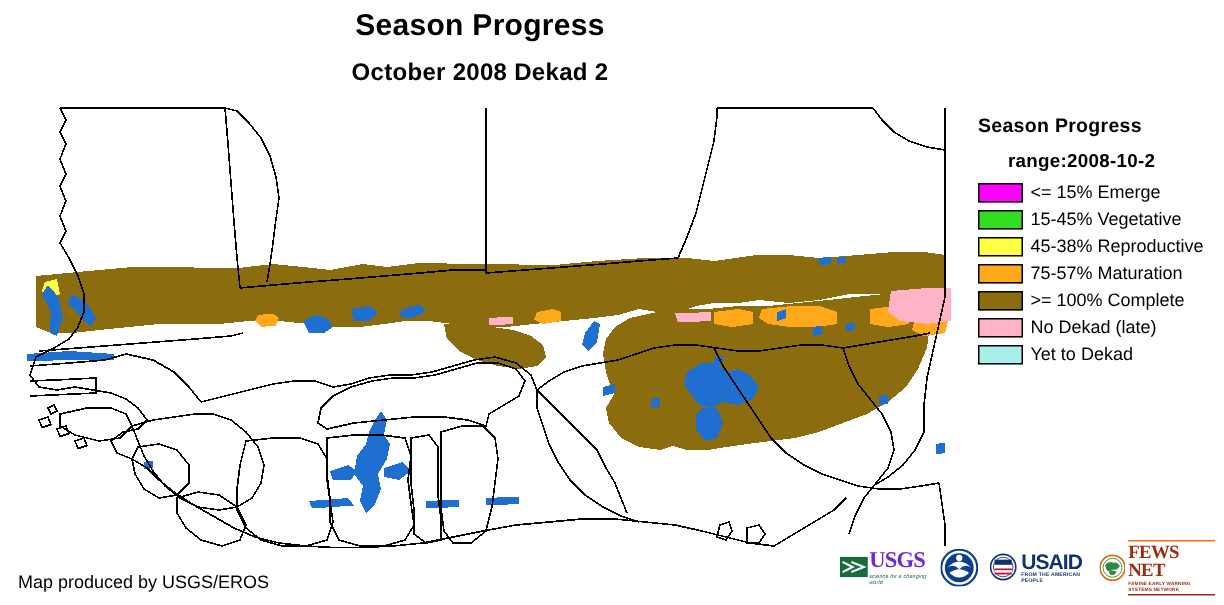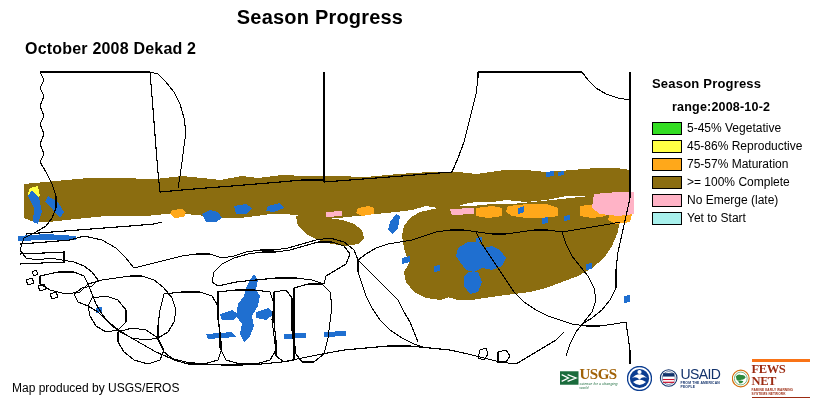--- a/index.html
+++ b/index.html
@@ -4,52 +4,52 @@
 <style>
   html,body{margin:0;padding:0;background:#fff;}
   body{width:816px;height:403px;position:relative;overflow:hidden;
        font-family:"Liberation Sans",sans-serif;color:#000;}
 
   #root{position:absolute;left:0;top:0;width:652px;height:403px;background:#ffffff;}
 
   
   .title{position:absolute;left:0;top:6px;width:640px;text-align:center;
          font-size:20px;font-weight:bold;letter-spacing:.2px;}
-  .subtitle{position:absolute;left:0;top:40px;width:640px;
-            font-size:16px;font-weight:bold;letter-spacing:.2px;padding-left:25px;}
+  .subtitle{position:absolute;left:0;top:40px;width:640px;text-align:center;
+            font-size:16px;font-weight:bold;letter-spacing:.2px;}
 
   
   #map{position:absolute;left:6px;top:66px;width:632px;height:300px;
        background:#ffffff;overflow:hidden;}
   #map svg{display:block;width:632px;height:300px;}
 
   
   #legend{position:absolute;left:648px;top:70px;width:166px;height:190px;}
   .lg-title{font-size:13px;font-weight:bold;margin:6px 0 0 4px;letter-spacing:.2px;}
   .lg-range{font-size:12.5px;font-weight:bold;margin:9px 0 6px 4px;letter-spacing:.2px;padding-left:20px;}
   .lg-row{display:flex;align-items:center;height:17px;margin:0 0 1px 4px;}
   .sw{width:30px;height:13px;border:1px solid #000;box-sizing:border-box;flex:none;}
   .lg-label{font-size:12px;margin-left:5px;white-space:nowrap;line-height:13px;}
 
   
   .credit{position:absolute;left:12px;top:381px;font-size:12px;}
   #logos{position:absolute;left:560px;top:362px;width:250px;height:32px;
          display:flex;align-items:center;gap:7px;}
   .logo{display:flex;align-items:center;height:30px;}
 
-  .usgs-txt{font-size:15px;font-weight:bold;color:#a16207;letter-spacing:-.5px;
+  .usgs-txt{font-size:15px;font-weight:bold;color:#6d28d9;letter-spacing:-.5px;
             font-family:"Liberation Serif",serif;line-height:1;}
   .usgs-sub{font-size:3.6px;color:#1a6b3c;font-style:italic;letter-spacing:.1px;}
-  .usaid-txt{font-size:14px;font-weight:normal;color:#12326b;letter-spacing:-.6px;
+  .usaid-txt{font-size:14px;font-weight:bold;color:#12326b;letter-spacing:-.6px;
              font-family:"Liberation Sans",sans-serif;line-height:1;}
   .usaid-sub{font-size:3.4px;color:#12326b;letter-spacing:.15px;font-weight:bold;}
   .fews-txt{font-size:12.5px;font-weight:bold;color:#9c2b12;letter-spacing:-.4px;
             font-family:"Liberation Serif",serif;line-height:1;}
   .fews-sub{font-size:3.2px;color:#9c2b12;letter-spacing:.1px;font-weight:bold;}
-  .fews-box{border-top:3px solid #f97316;border-bottom:1px solid #9c2b12;padding:1px 0;}
+  .fews-box{border-top:1px solid #f97316;border-bottom:1px solid #9c2b12;padding:1px 0;}
 </style>
 </head>
 <body>
 
 <div id="root">
 
   <div class="title">Season Progress</div>
   <div class="subtitle">October 2008 Dekad 2</div>
 
   <div id="map">
@@ -239,42 +239,46 @@
         <path d="M 624,34 L 624,6"></path>
       </g>
     </svg>
   </div>
 
   <div id="legend">
     <div class="lg-title">Season Progress</div>
     <div class="lg-range">range:2008-10-2</div>
 
     <div class="lg-row">
+      <span class="sw" style="background: rgb(255, 0, 255);"></span>
+      <span class="lg-label">&lt;= 15% Emerge</span>
+    </div>
+    <div class="lg-row">
       <span class="sw" style="background: rgb(51, 221, 34);"></span>
-      <span class="lg-label">5-45% Vegetative</span>
+      <span class="lg-label">15-45% Vegetative</span>
     </div>
     <div class="lg-row">
       <span class="sw" style="background: rgb(255, 255, 68);"></span>
-      <span class="lg-label">45-86% Reproductive</span>
+      <span class="lg-label">45-38% Reproductive</span>
     </div>
     <div class="lg-row">
       <span class="sw" style="background: rgb(255, 168, 26);"></span>
       <span class="lg-label">75-57% Maturation</span>
     </div>
     <div class="lg-row">
       <span class="sw" style="background: rgb(139, 109, 16);"></span>
       <span class="lg-label">&gt;= 100% Complete</span>
     </div>
     <div class="lg-row">
       <span class="sw" style="background: rgb(255, 179, 198);"></span>
-      <span class="lg-label">No Emerge (late)</span>
+      <span class="lg-label">No Dekad (late)</span>
     </div>
     <div class="lg-row">
       <span class="sw" style="background: rgb(168, 240, 236);"></span>
-      <span class="lg-label">Yet to Start</span>
+      <span class="lg-label">Yet to Dekad</span>
     </div>
   </div>
 
   <div class="credit">Map produced by USGS/EROS</div>
 
   <div id="logos">
 
     <div class="logo">
       <svg width="22" height="20" viewBox="0 0 22 20">
         <rect x="0" y="2" width="22" height="16" fill="#1a6b3c"></rect>

